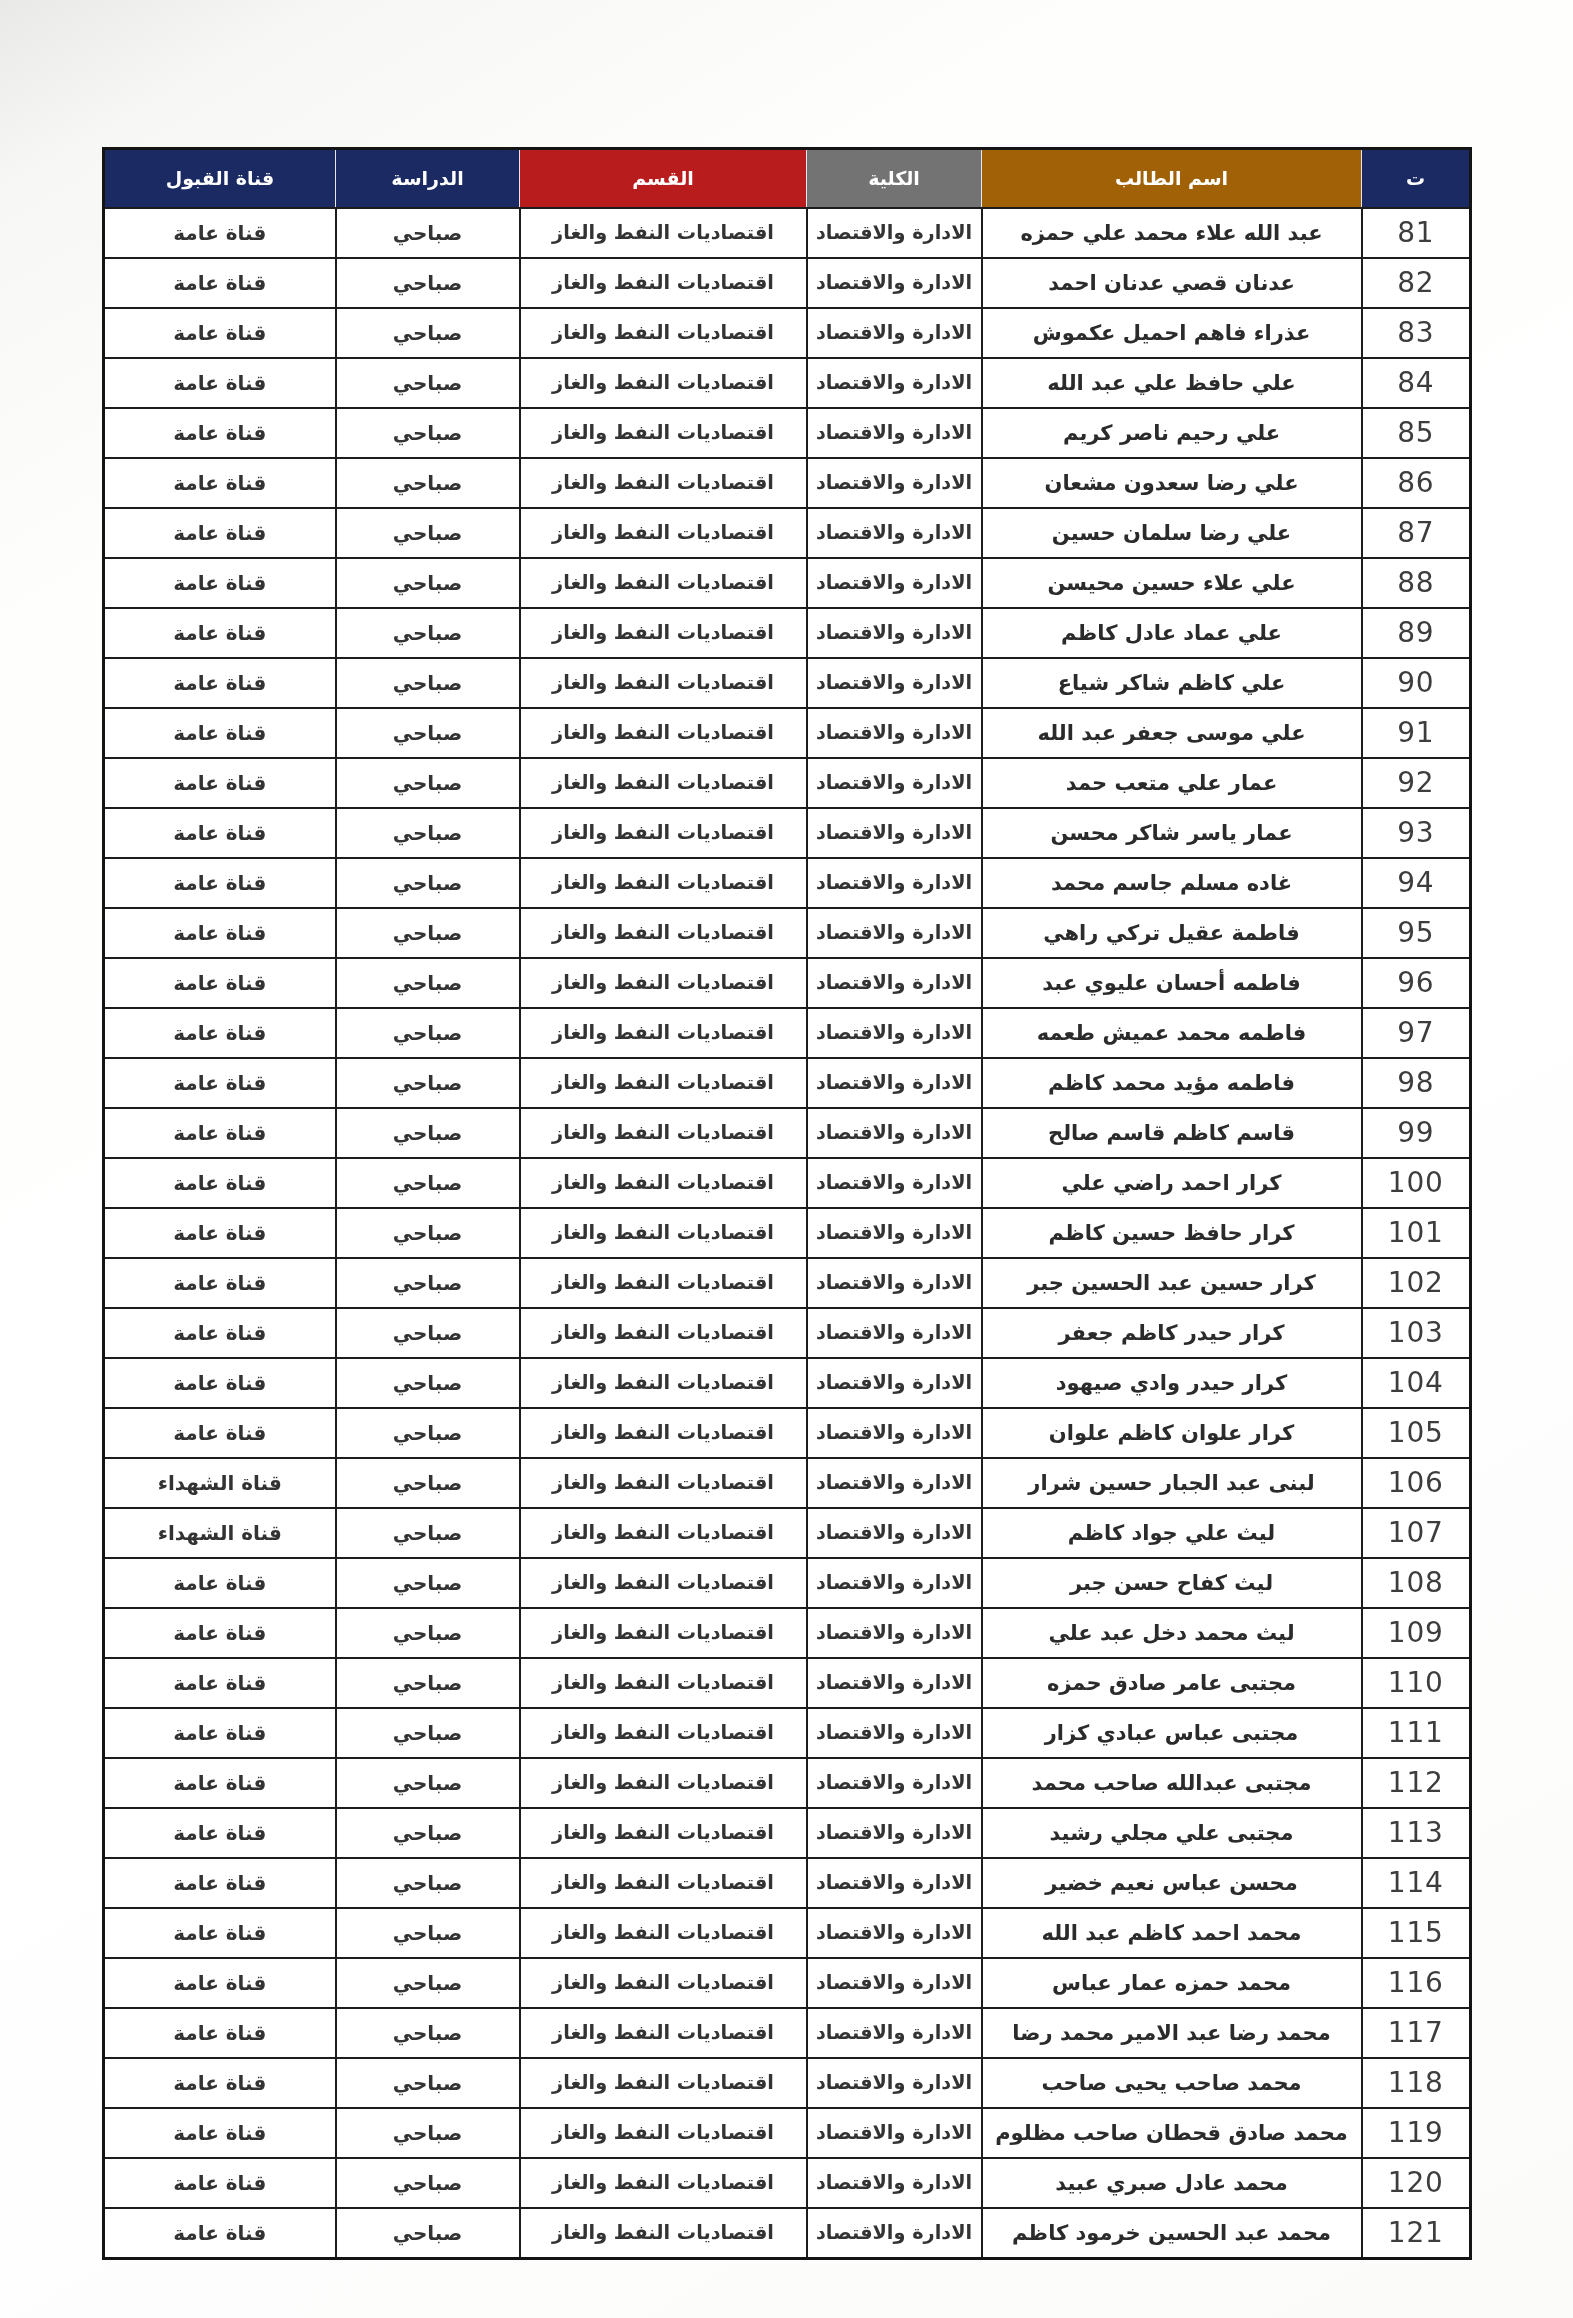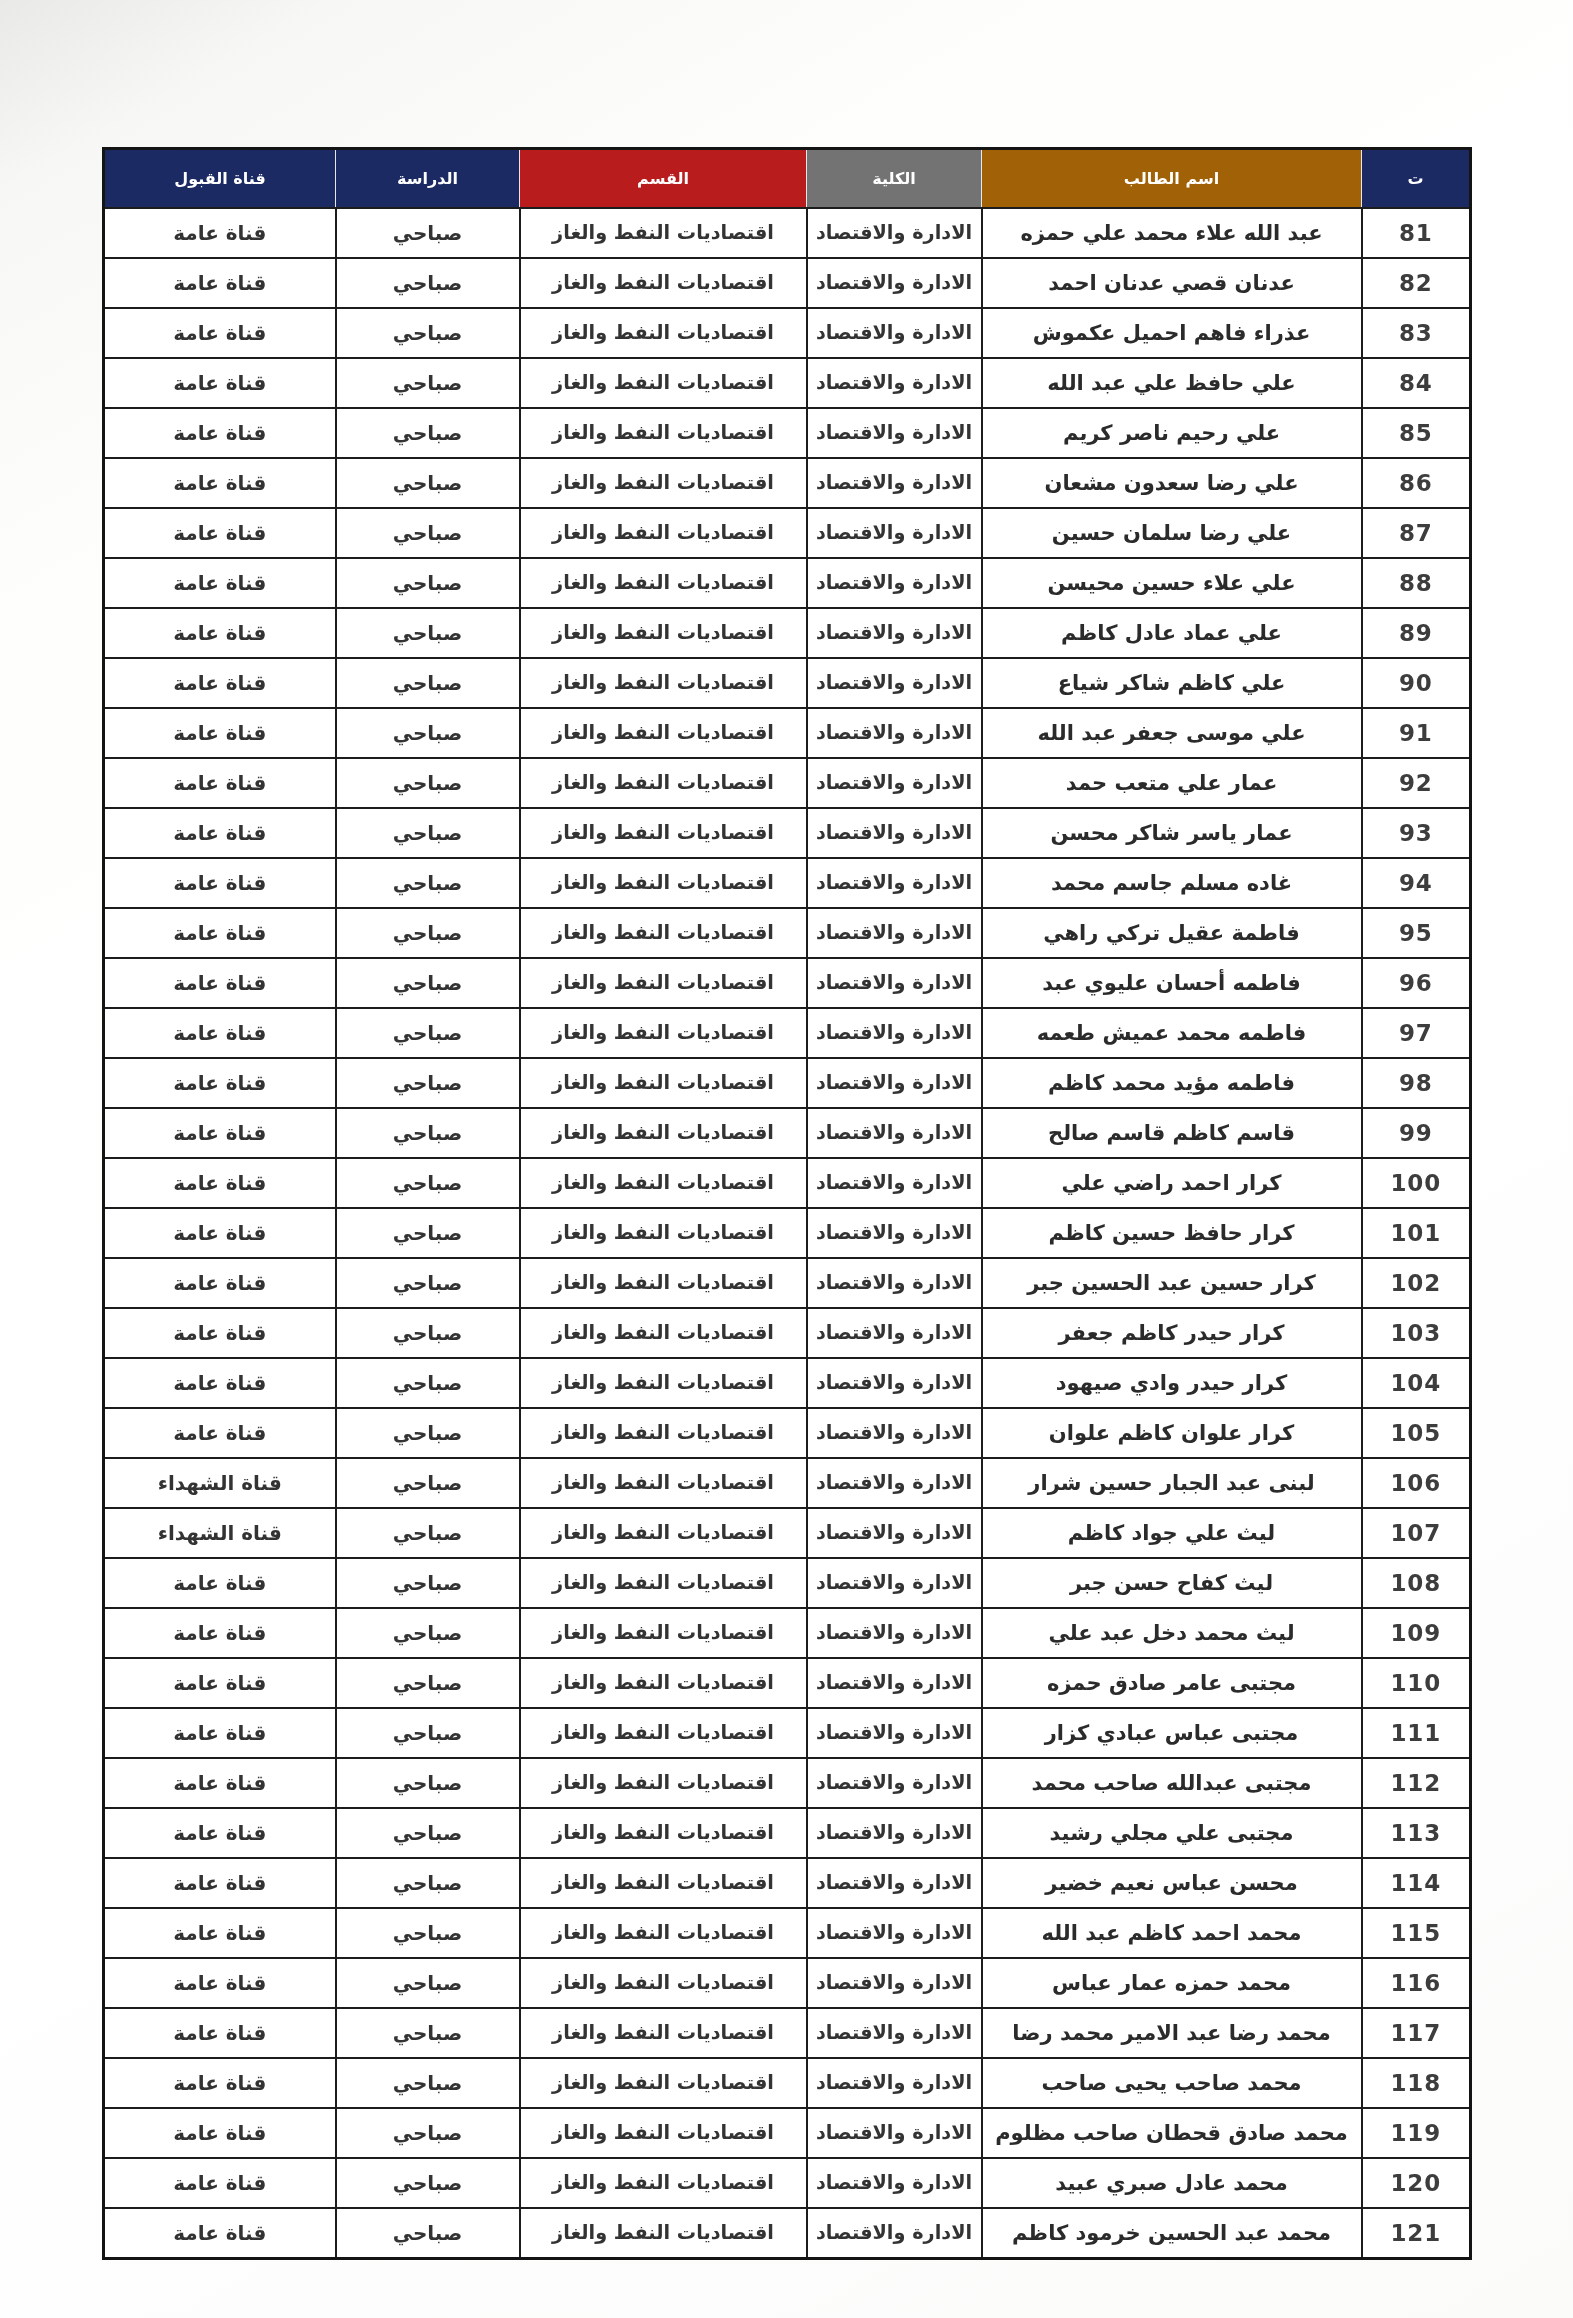--- a/index.html
+++ b/index.html
@@ -37,41 +37,41 @@
   col.c-name    { width: 380px; }
   col.c-college { width: 175px; }
   col.c-dept    { width: 287px; }
   col.c-study   { width: 184px; }
   col.c-channel { width: 232px; }
 
   thead th {
     background: #1b2a63;
     color: #ffffff;
     font-weight: bold;
-    font-size: 16px;
+    font-size: 19px;
     height: 57px;
     border: 1.5px solid #e7e7ee;
     padding: 0 7.7px;
     line-height: 1.1;
   }
   tbody td {
     border: 2.3px solid #1c1c1c;
     height: 45px;
     text-align: center;
     vertical-align: middle;
     padding: 1.5px 6.2px;
     color: #2f2f2f;
     font-size: 20px;
     line-height: 1.15;
     background: #ffffff;
   }
   tbody td.cell-no {
-    font-size: 23px;
+    font-size: 28px;
     color: #3d3d3d;
-    font-weight: 700;
+    font-weight: 400;
     letter-spacing: 0.8px;
   }
   tbody td.cell-name {
     font-size: 21px;
     font-weight: 600;
     color: #2b2b2b;
     text-align: center;
   }
   tbody td.cell-college,
   tbody td.cell-dept {

